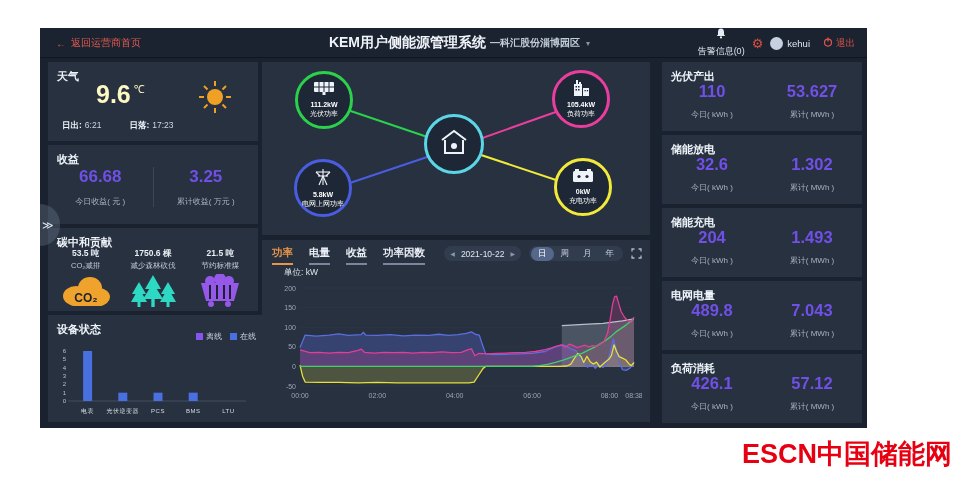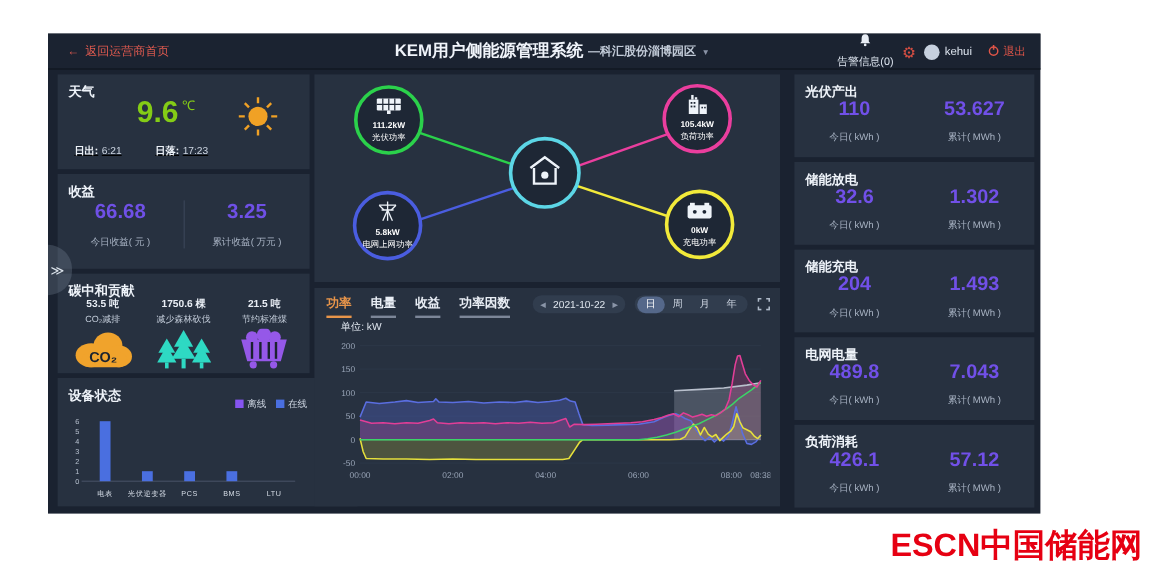--- a/index.html
+++ b/index.html
@@ -26,25 +26,25 @@
   .panel-title { font-size:11px; font-weight:bold; color:#eef3f9; padding:7px 0 0 9px; }
   .p-weather { left:8px;  top:34px;  width:210px; height:79px; }
   .p-revenue { left:8px;  top:117px; width:210px; height:79px; }
   .p-carbon  { left:8px;  top:200px; width:210px; height:83px; }
   .p-device  { left:8px;  top:287px; width:250px; height:107px; }
   .p-flow    { left:222px; top:34px;  width:388px; height:173px; }
   .p-chart   { left:222px; top:212px; width:388px; height:182px; }
   .p-stat    { left:622px; width:200px; height:69px; }
 
   
-  .temp-row { position:absolute; left:48px; top:18px; color:#84cc16;margin-left:18px; }
+  .temp-row { position:absolute; left:48px; top:18px; color:#fef9c3; }
   .temp-val { font-size:25px; font-weight:bold; }
   .temp-unit { font-size:11px; vertical-align:10px; margin-left:3px; }
   .sun-wrap { position:absolute; right:26px; top:18px; }
-  .sunline { position:absolute; left:14px; bottom:9px; display:flex; gap:28px; font-size:8.5px;text-decoration:underline; }
+  .sunline { position:absolute; left:14px; bottom:9px; display:flex; gap:28px; font-size:8.5px; }
   .sunline b { color:#eef3f9; }
   .sunline span { color:#cdd6e2; margin-left:3px; }
 
   
   .two-cols { position:absolute; left:0; right:0; top:22px; display:flex; text-align:center; }
   .two-cols .col { flex:1; }
   .two-cols .col + .col { border-left:1px solid #3a4558; }
   .big-val { font-size:17px; font-weight:bold; color:#6f50e6; }
   .small-lbl { font-size:8px; color:#a8b3c3; margin-top:9px; }
   .p-stat .two-cols { top:20px; }

